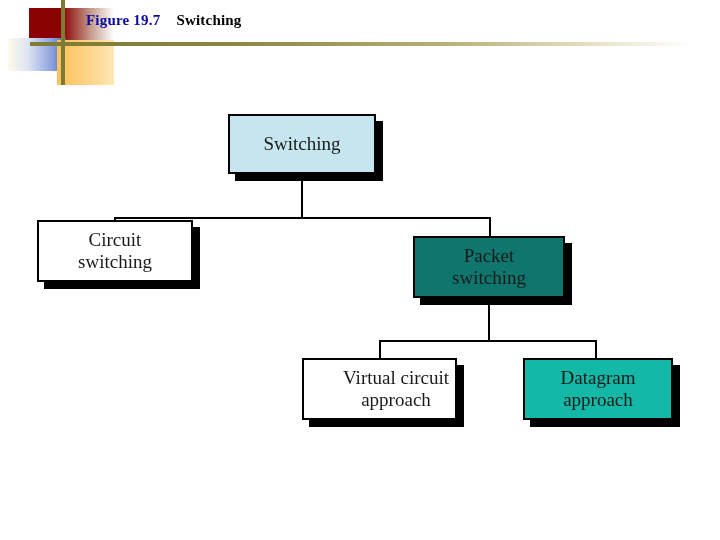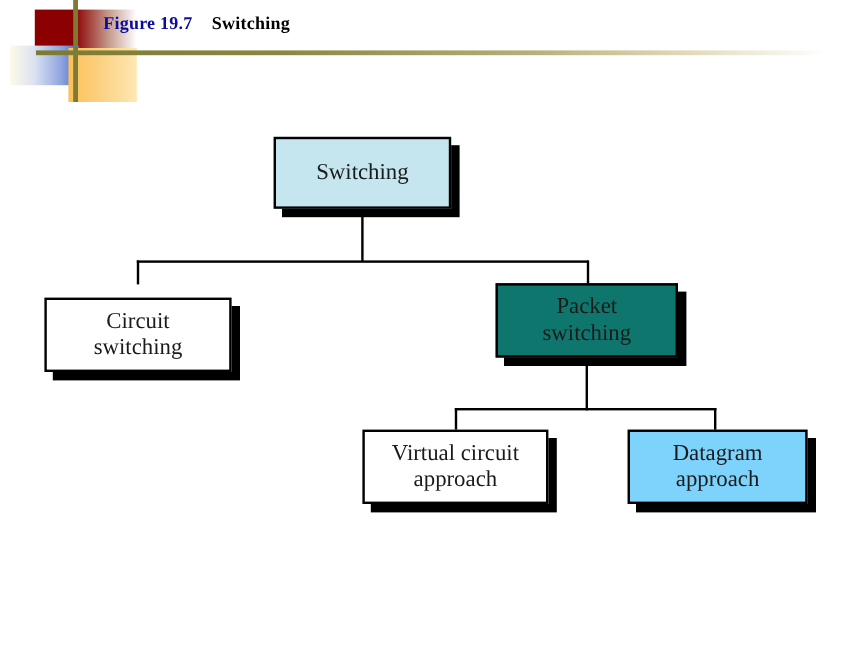--- a/index.html
+++ b/index.html
@@ -121,45 +121,46 @@
 
   .node.switching {
     left: 228px;
     top: 114px;
     width: 148px;
     height: 60px;
     background: #c5e5ef;
   }
   .node.circuit {
     left: 37px;
-    top: 248px;
+    top: 220px;
     width: 156px;
     height: 62px;
     background: #ffffff;
   }
   .node.packet {
     left: 413px;
     top: 236px;
     width: 152px;
     height: 62px;
     background: #0f766e;
   }
   .node.virtual {
     left: 302px;
     top: 358px;
     width: 155px;
     height: 62px;
     background: #ffffff;
+    justify-content: flex-end;
   }
   .node.datagram {
     left: 523px;
     top: 358px;
     width: 150px;
     height: 62px;
-    background: #7dd3fc;
+    background: #14b8a6;
   }
 
   
   .conn {
     position: absolute;
     background: #000000;
   }
   .conn.v { width: 2px; }
   .conn.h { height: 2px; }
 

